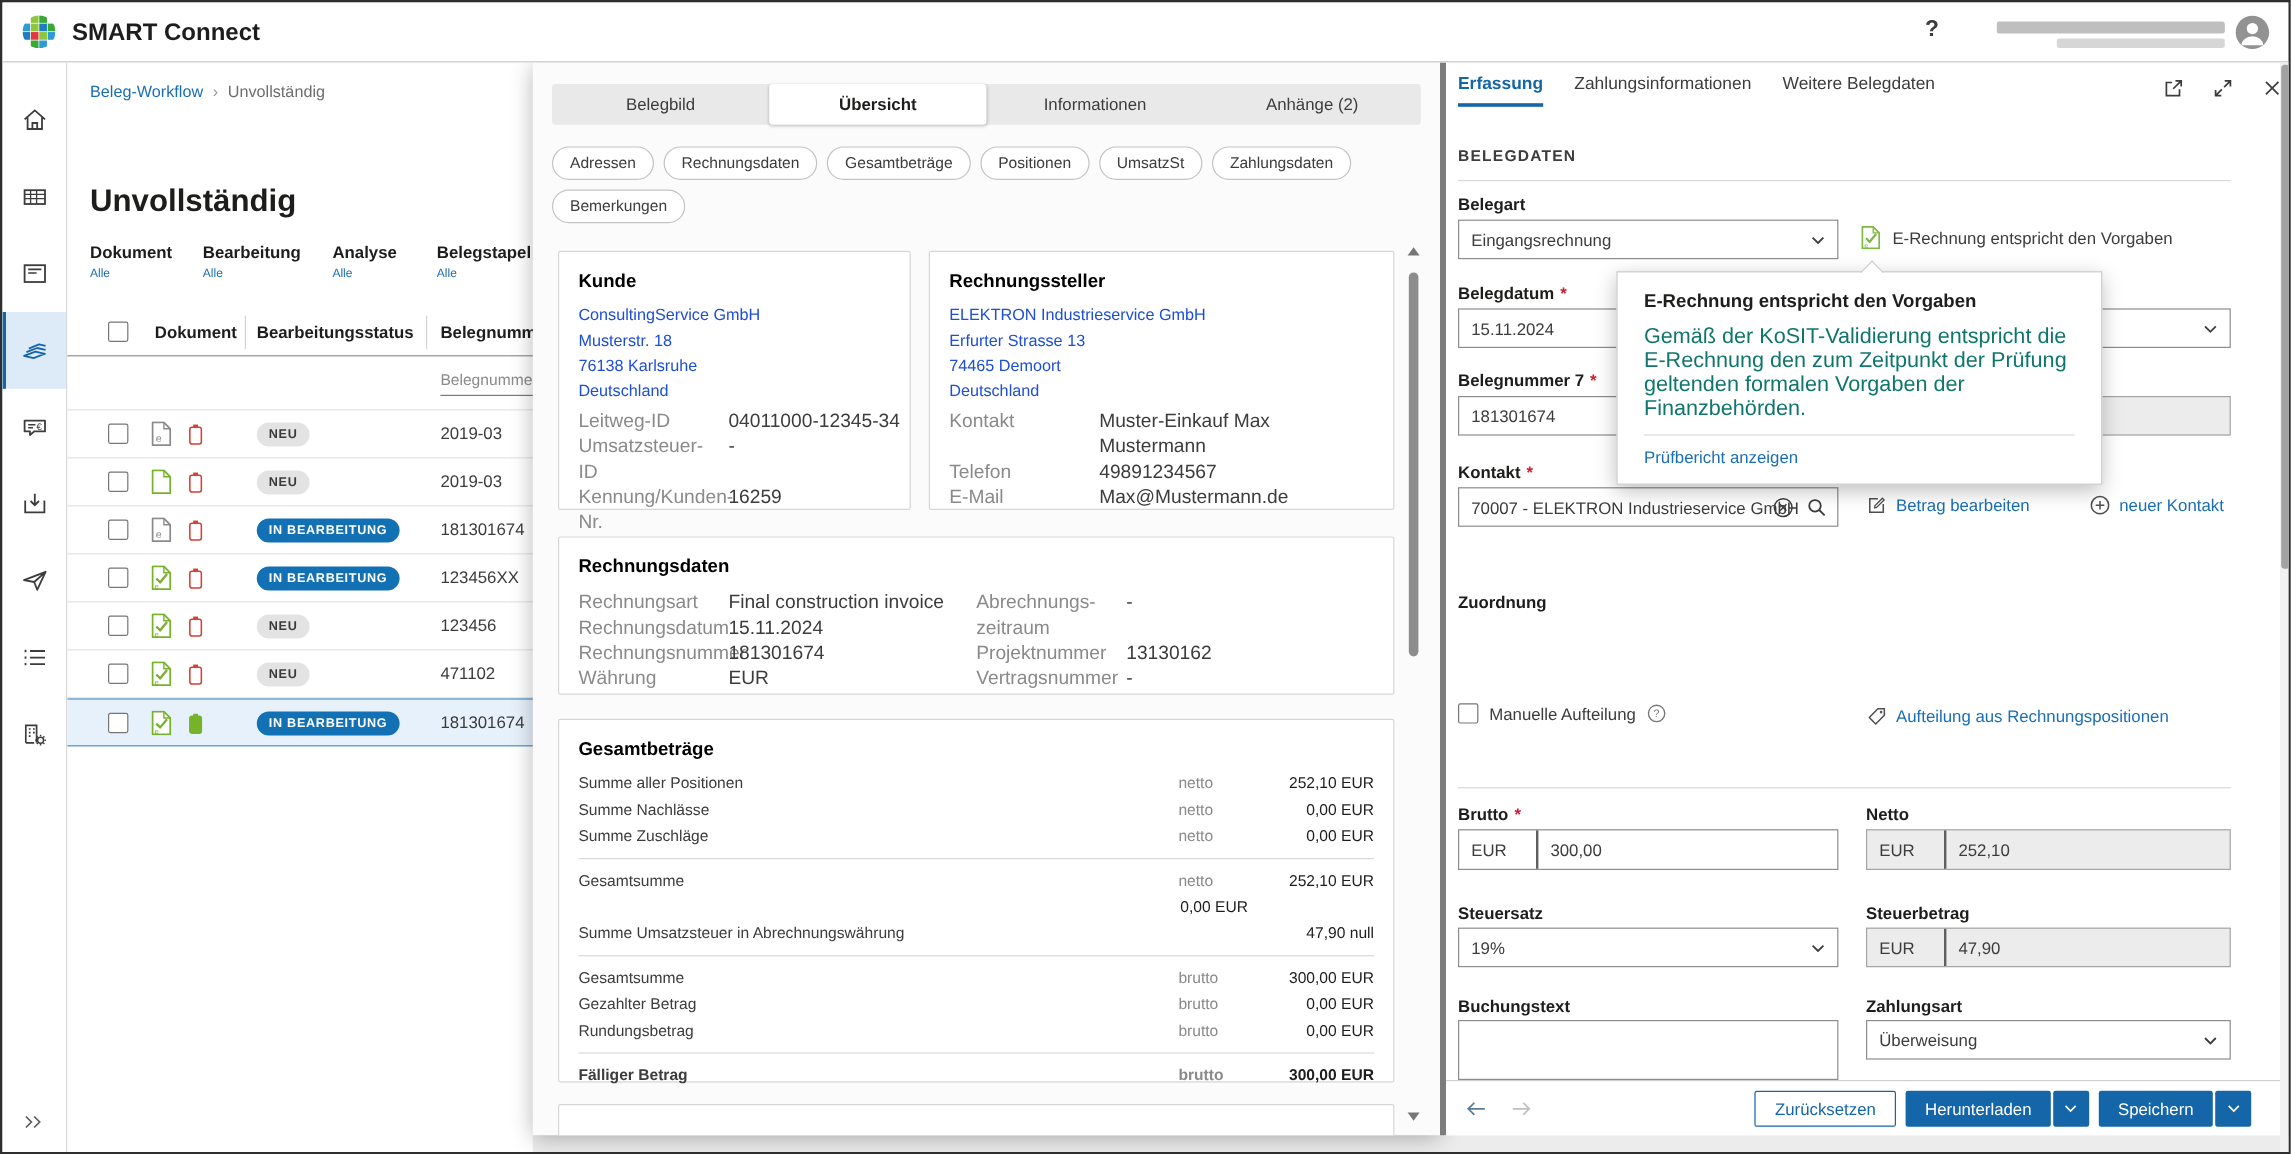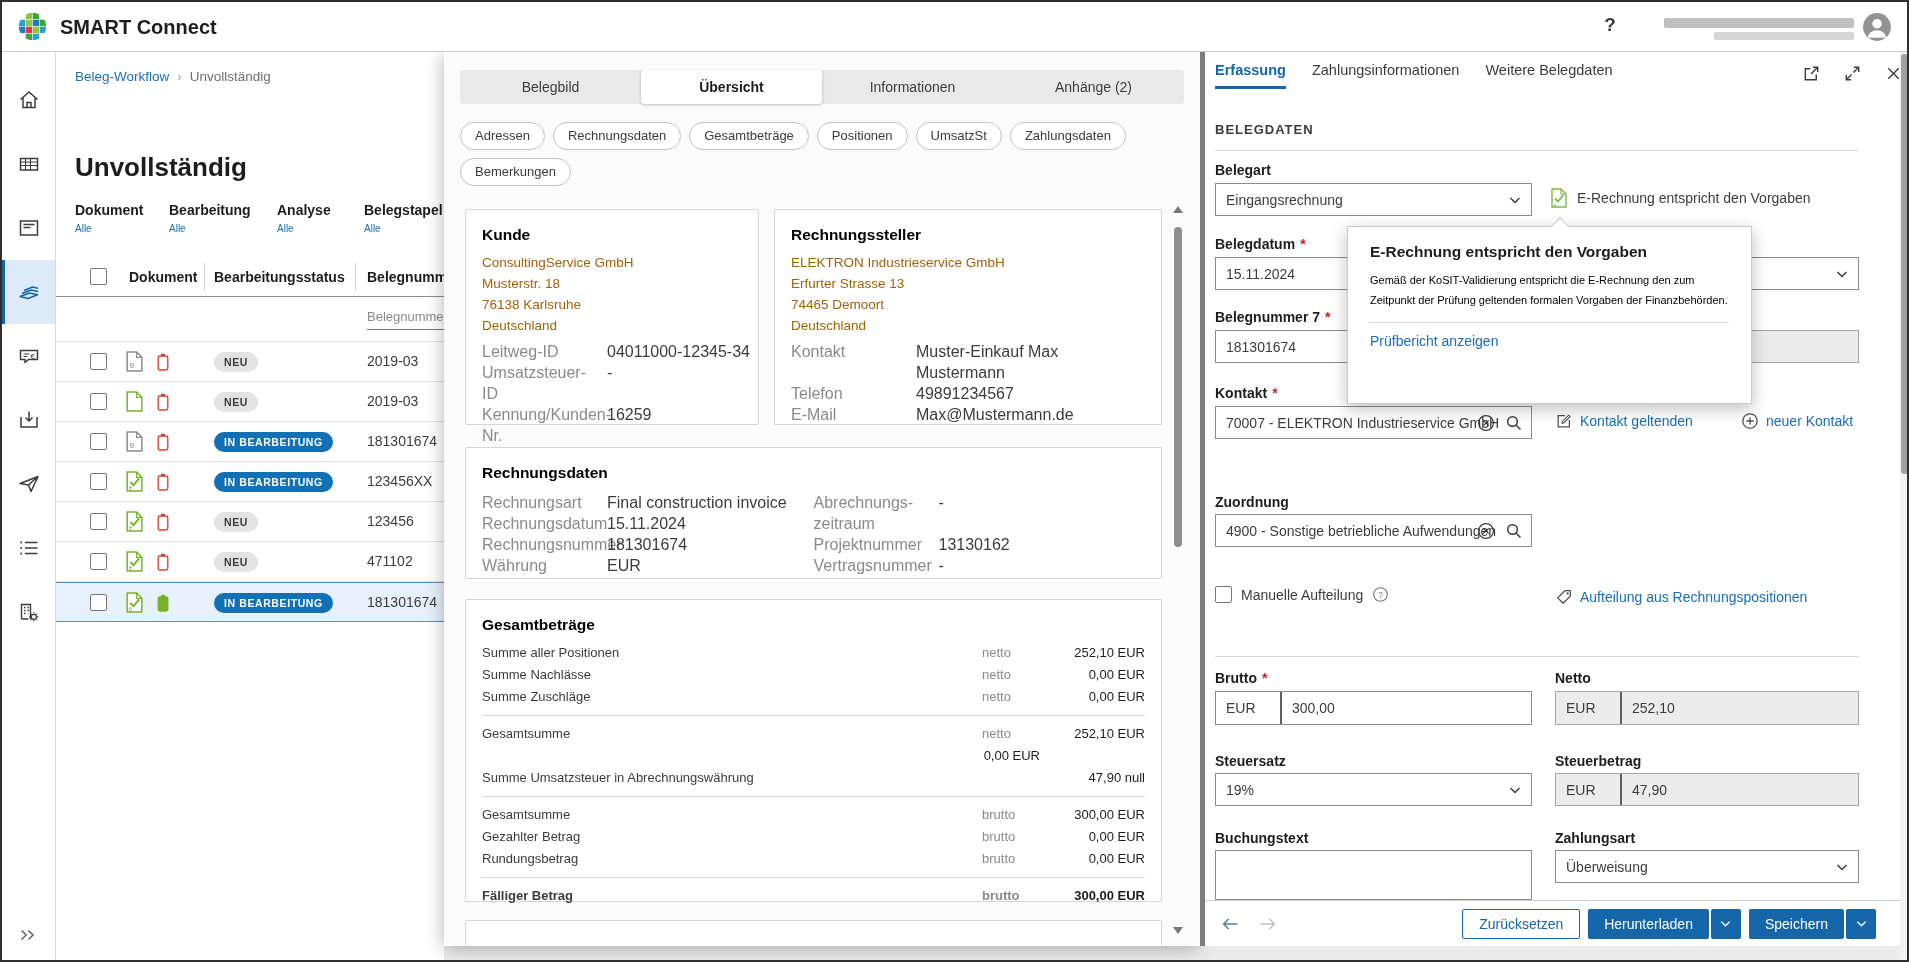--- a/index.html
+++ b/index.html
@@ -53,21 +53,21 @@
   .dtab.active{background:#fff;font-weight:700;color:#1d1d1b;box-shadow:0 1px 3px rgba(0,0,0,.25)}
   .chips{position:absolute;left:16px;top:70px;width:700px;display:flex;flex-wrap:wrap;gap:8px}
   .chip{height:28px;line-height:26px;padding:0 14px;border:1px solid #c4c4c4;border-radius:14px;background:#fff;font-size:13px;color:#3c3c3c;cursor:pointer;white-space:nowrap}
   .card{position:absolute;background:#fff;border:1px solid #d6d6d6;border-radius:2px;padding:16px}
   #card-kunde{left:21px;top:157px;width:294px;height:216px}
   #card-rsteller{left:330px;top:157px;width:388px;height:216px}
   #card-rdaten{left:21px;top:395px;width:697px;height:132px}
   #card-gesamt{left:21px;top:547px;width:697px;height:303px}
   #card-next{left:21px;top:868px;width:697px;height:90px}
   .card h3{font-size:15.5px;font-weight:700;color:#000000;margin-bottom:8px}
-  .addr div{font-size:13.5px;line-height:21px;color:#a16207}
+  .addr div{font-size:13.5px;line-height:21px;color:#1d4ed8}
   .kv{display:grid;grid-template-columns:125px 1fr;font-size:16px;line-height:21px;margin-top:5px}
   .kv .k{color:#8a8a8a;padding-right:6px}.kv .v{color:#3c3c3c;white-space:nowrap}
   .rd-cols{display:flex}
   .rd-cols .kv{flex:1;margin-top:2px}
   .gs-row{display:grid;grid-template-columns:1fr 58px 105px;font-size:13px;line-height:22px;color:#3c3c3c;align-items:baseline}
   .gs-row .m{color:#8a8a8a}.gs-row .v{text-align:right;color:#1d1d1b}
   .gs-row.bold{font-weight:700}
   .gs-div{border-top:1px solid #d9d9d9;margin:7px 0}
   .mid-sb{position:absolute;left:728px;top:150px;bottom:8px;width:13px}
   .mid-sb .thumb{position:absolute;left:2px;top:25px;width:8px;height:320px;background:#8d8d8d;border-radius:4px}
@@ -110,21 +110,21 @@
   .btn{height:30px;padding:0 16px;font-size:14px;display:flex;align-items:center;border-radius:2px;cursor:pointer;border:none;font-family:"Liberation Sans",sans-serif}
   .btn.ghosted{border:1px solid #1566a9;color:#1566a9;background:#fff}
   .btn.primary{background:#1566a9;color:#fff}
   .split{display:flex;gap:2px}
   .split .drop{width:30px;padding:0;justify-content:center}
   .split .drop span{width:15px;height:15px;color:#fff}
   
   .tooltip{position:absolute;left:1345px;top:224px;width:405px;height:178px;background:#fff;border:1px solid #c9c9c9;box-shadow:0 5px 16px rgba(0,0,0,.25);z-index:40;padding:16px 22px}
   .tooltip::before{content:"";position:absolute;left:205px;top:-7px;width:13px;height:13px;background:#fff;border-left:1px solid #c9c9c9;border-top:1px solid #c9c9c9;transform:rotate(45deg)}
   .tt-title{font-size:15.5px;font-weight:700;color:#1d1d1b;margin-bottom:9px}
-  .tt-body{font-size:11px;line-height:20px;color:#000000}
+  .tt-body{font-size:18px;line-height:20px;color:#0f766e}
   .tt-hr{border-top:1px solid #d9d9d9;margin:12px 0 10px}
   .tt-link{font-size:14px;color:#1a6eb4;cursor:pointer}
   
   .bottom-strip{position:absolute;left:442px;right:0;top:944px;height:16px;background:#ececec;z-index:5}
   .page-sb{position:absolute;left:1898px;top:50px;width:9px;bottom:0;background:#f1f1f1;z-index:31;cursor:pointer}
   .page-sb .thumb{position:absolute;left:1px;top:2px;width:7px;height:420px;background:#a2a2a2;border-radius:3px}
 </style>
 </head>
 <body>
 
@@ -643,48 +643,33 @@
           </svg>
         </span>
     </div>
     <div class="linkrow" style="left:350px;top:360px">
       <span class="li">
           <svg viewBox="0 0 20 20">
             <path d="M11 4H3.5v12.5H16V9" fill="none" stroke="currentColor" stroke-width="1.4"></path>
             <path d="M8 12.5l1.8-.4 7-7-1.6-1.6-7 7z" fill="none" stroke="currentColor" stroke-width="1.2"></path>
           </svg>
         </span>
-      <span>Kontakt geltenden</span>
+      <span>Betrag bearbeiten</span>
     </div>
     <div class="linkrow" style="left:536px;top:360px">
       <span class="li">
           <svg viewBox="0 0 20 20">
             <circle cx="10" cy="10" r="8" fill="none" stroke="currentColor" stroke-width="1.4"></circle>
             <path d="M10 6v8M6 10h8" stroke="currentColor" stroke-width="1.4"></path>
           </svg>
         </span>
       <span>neuer Kontakt</span>
     </div>
 
     <div class="flabel" style="left:10px;top:442px"><span>Zuordnung</span></div>
-    <div class="fld" style="left:10px;top:462px;width:317px">
-      <span>4900 - Sonstige betriebliche Aufwendungen</span>
-      <span class="icon-r clear">
-          <svg viewBox="0 0 18 18">
-            <circle cx="9" cy="9" r="7.4" fill="none" stroke="currentColor" stroke-width="1.2"></circle>
-            <path d="M6.3 6.3l5.4 5.4M11.7 6.3l-5.4 5.4" stroke="currentColor" stroke-width="1.2"></path>
-          </svg>
-        </span>
-      <span class="icon-r srch">
-          <svg viewBox="0 0 18 18">
-            <circle cx="7.5" cy="7.5" r="4.8" fill="none" stroke="currentColor" stroke-width="1.5"></circle>
-            <path d="M11 11l4.5 4.5" stroke="currentColor" stroke-width="1.5"></path>
-          </svg>
-        </span>
-    </div>
 
     <div class="fcheckrow" style="top:534px">
       <span class="cb2"></span>
       <span>Manuelle Aufteilung</span>
       <span class="hq">
           <svg viewBox="0 0 20 20">
             <circle cx="10" cy="10" r="8" fill="none" stroke="currentColor" stroke-width="1.3"></circle>
             <text x="10" y="14" text-anchor="middle" font-size="10.5" fill="currentColor" font-family="sans-serif">?</text>
           </svg>
         </span>

